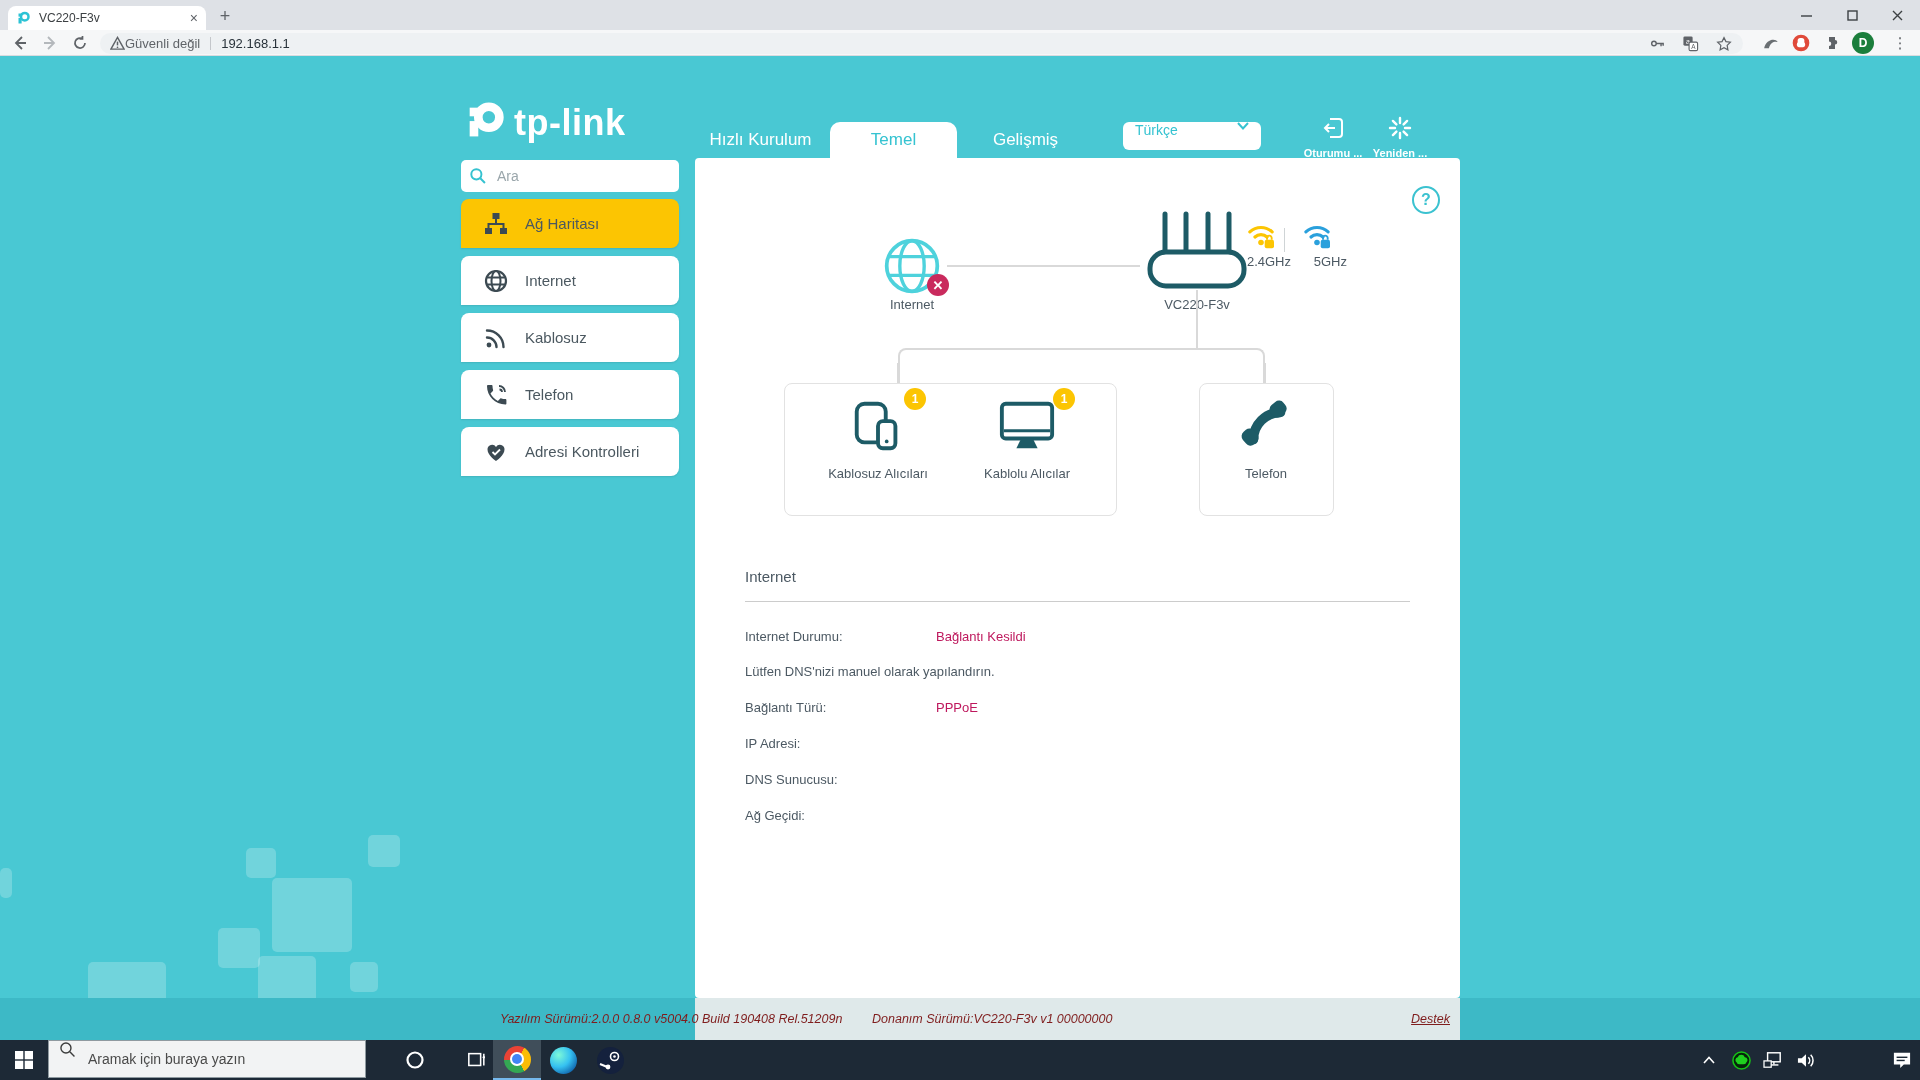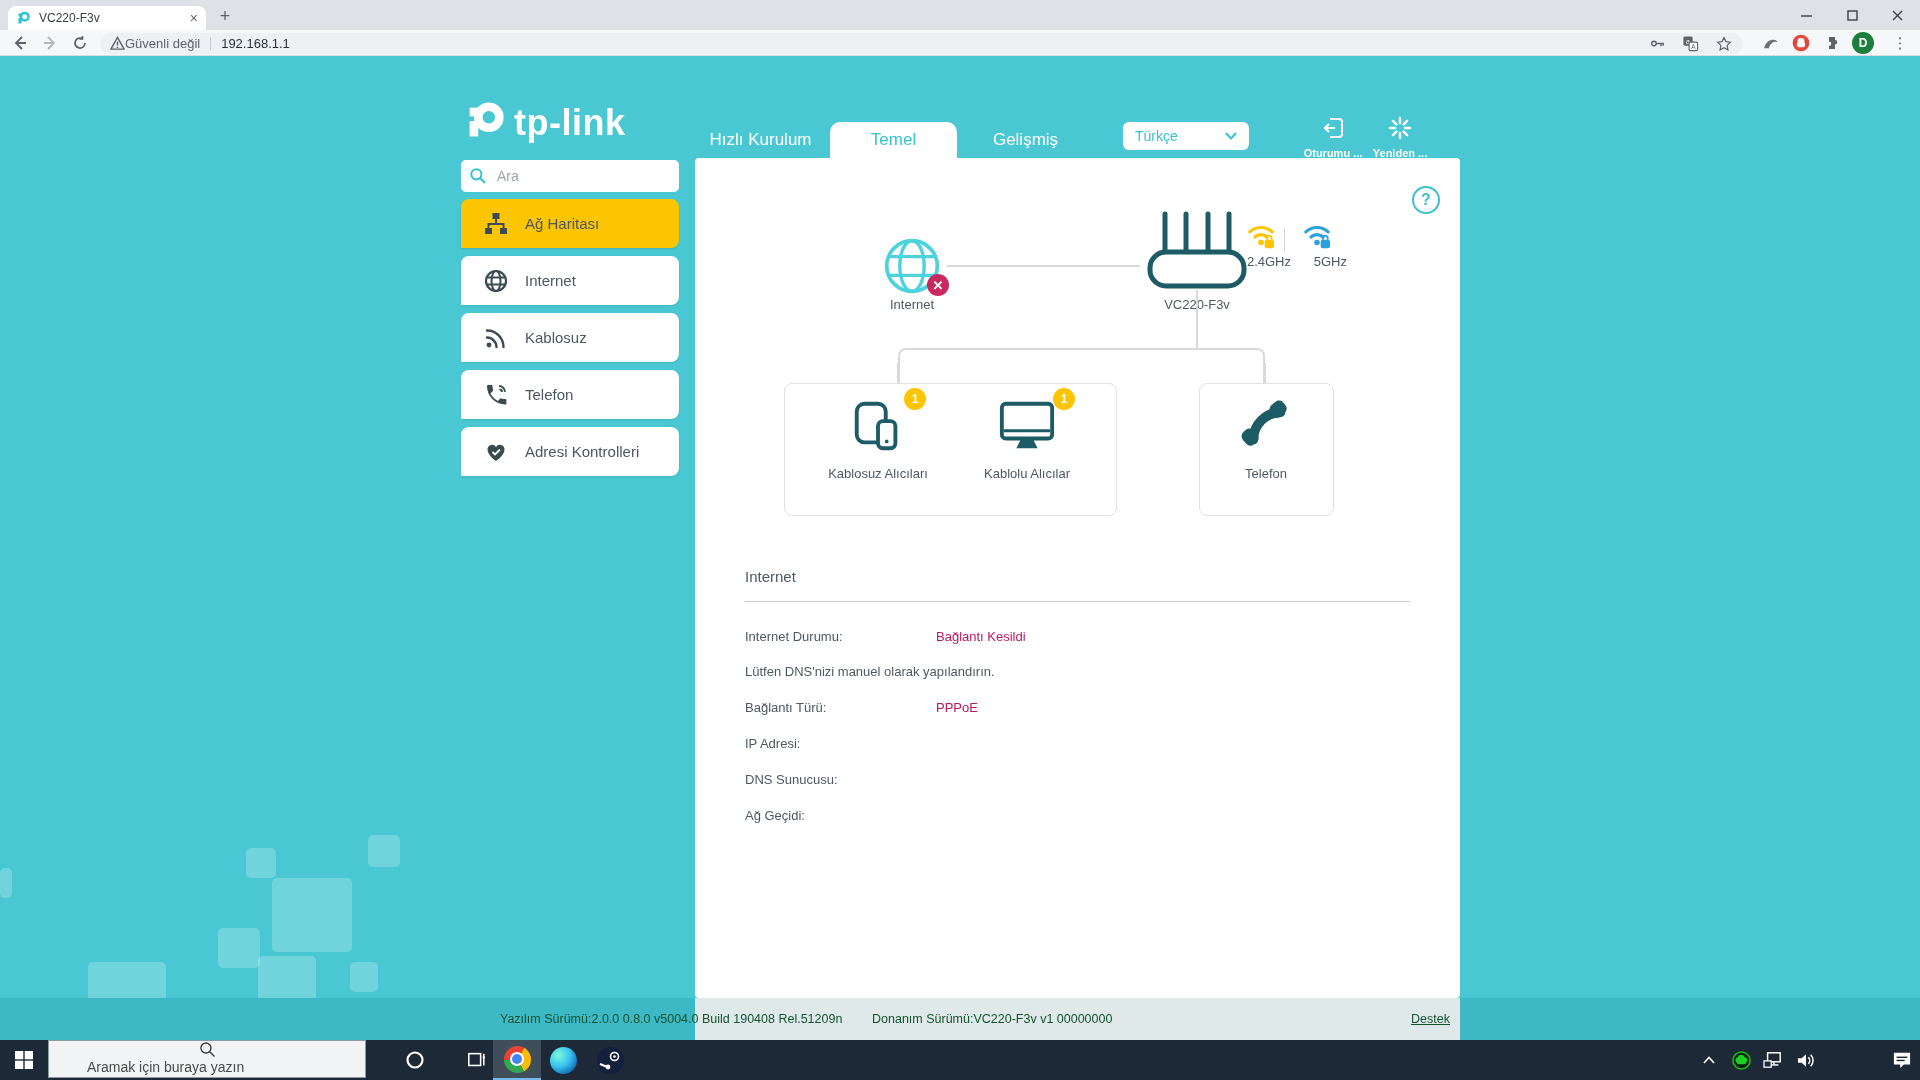--- a/index.html
+++ b/index.html
@@ -31,22 +31,22 @@
   #page{position:absolute;left:0;top:56px;width:1920px;height:984px;background:#49c8d3;overflow:hidden;}
   .deco{position:absolute;background:rgba(255,255,255,.22);border-radius:5px;}
   #darkband{position:absolute;left:0;top:942px;width:1920px;height:42px;background:#3db9c6;}
   
   #brand{position:absolute;left:462px;top:44px;display:flex;align-items:center;}
   #brand .word{color:#fff;font-size:36px;font-weight:bold;letter-spacing:.5px;margin-left:6px;}
   .navtab{position:absolute;top:66px;height:36px;display:flex;align-items:center;justify-content:center;
     color:#fff;font-size:17px;}
   #tab-basic{position:absolute;left:830px;top:66px;width:127px;height:36px;background:#fff;
     border-radius:10px 10px 0 0;color:#35c3d1;font-size:17px;display:flex;align-items:center;justify-content:center;}
-  #langsel{position:absolute;left:1123px;top:66px;width:126px;height:28px;background:#fff;border-radius:6px;
-    display:flex;align-items:center;padding:0 12px;box-sizing:border-box;color:#35c3d1;font-size:14px;}
+  #langsel{position:absolute;left:1123px;top:66px;width:138px;height:28px;background:#fff;border-radius:6px;
+    display:flex;padding:0 12px;box-sizing:border-box;color:#35c3d1;font-size:14px;}
   #langsel .chev{margin-left:auto;}
   .hdrbtn{position:absolute;top:60px;width:70px;text-align:center;color:#fff;}
   .hdrbtn .lbl{font-size:11px;font-weight:bold;margin-top:3px;white-space:nowrap;}
   
   #searchbox{position:absolute;left:461px;top:104px;width:218px;height:32px;background:#fff;border-radius:5px;
     display:flex;align-items:center;padding:0 8px;box-sizing:border-box;}
   #searchbox input{border:none;outline:none;width:160px;font-size:14px;color:#444;margin-left:8px;
     font-family:"Liberation Sans",sans-serif;background:transparent;}
   #searchbox input::placeholder{color:#9aa6ab;}
   .sitem{position:absolute;left:461px;width:218px;height:49px;background:#fff;border-radius:8px 8px 8px 0;
@@ -73,26 +73,26 @@
   .devgroup .dlb{font-size:13px;color:#4c5963;margin-top:8px;white-space:nowrap;}
   .cbadge{position:absolute;width:22px;height:22px;background:#fcc502;border-radius:50%;color:#fff;
     font-size:12px;font-weight:bold;display:flex;align-items:center;justify-content:center;}
   
   #sect-title{position:absolute;left:50px;top:410px;font-size:15px;color:#4c5963;}
   #sect-hr{position:absolute;left:50px;top:443px;width:665px;height:1px;background:#cccccc;}
   .irow{position:absolute;left:50px;font-size:13px;color:#4c5963;}
   .ival{position:absolute;left:241px;font-size:13px;color:#be185d;}
   
   #footbar{position:absolute;left:695px;top:942px;width:765px;height:42px;background:#dfe9ea;}
-  .foottxt{position:absolute;top:956px;font-size:12.5px;color:#14532d;white-space:nowrap;}
+  .foottxt{position:absolute;top:956px;font-size:12.5px;color:#7f1d1d;white-space:nowrap;font-style:italic;}
   #destek{text-decoration:underline;}
   
   #taskbar{position:absolute;left:0;top:1040px;width:1920px;height:40px;background:#1d2936;}
   #tsearch{position:absolute;left:48px;top:0px;width:318px;height:38px;background:#f2f3f4;border:1px solid #8f9aa0;
-    box-sizing:border-box;display:flex;align-items:center;padding:0 10px;flex-direction:column;}
+    box-sizing:border-box;display:flex;padding:0 10px;}
   #tsearch input{border:none;outline:none;background:transparent;font-size:14px;color:#3c3c3c;width:250px;
     font-family:"Liberation Sans",sans-serif;margin-left:10px;}
   #tsearch input::placeholder{color:#4a4a4a;}
   .tkbtn{position:absolute;top:0;width:44px;height:40px;display:flex;align-items:center;justify-content:center;}
   #chrometile{position:absolute;left:493px;top:0;width:48px;height:40px;background:#404e5a;
     border-bottom:2px solid #76b9ed;box-sizing:border-box;display:flex;align-items:center;justify-content:center;}
   .chromelogo{width:27px;height:27px;border-radius:50%;position:relative;
     background:conic-gradient(from 30deg,#fbbc05 0 120deg,#34a853 0 240deg,#ea4335 0 360deg);}
   .chromelogo::before{content:"";position:absolute;left:6.5px;top:6.5px;width:14px;height:14px;background:#fff;border-radius:50%;}
   .chromelogo::after{content:"";position:absolute;left:8.5px;top:8.5px;width:10px;height:10px;background:#4285f4;border-radius:50%;}

